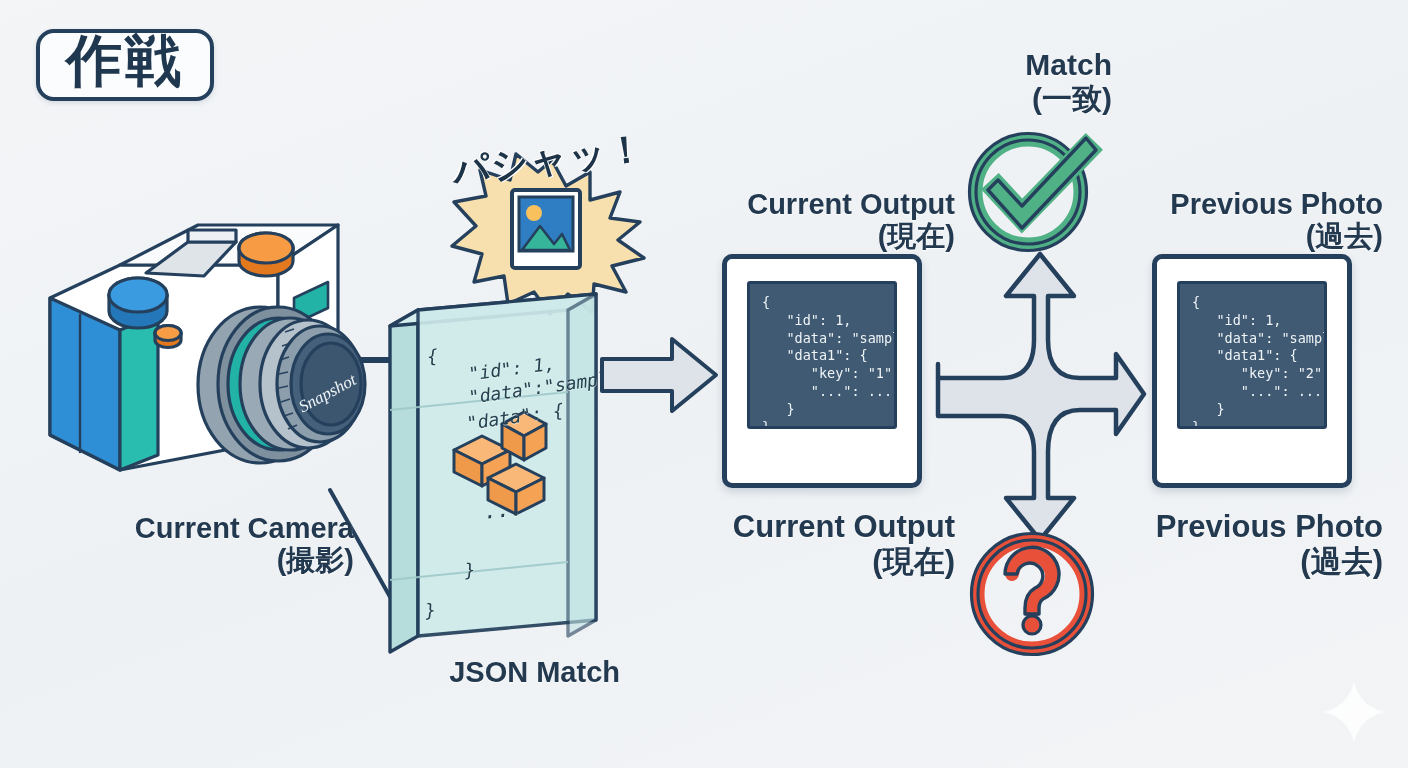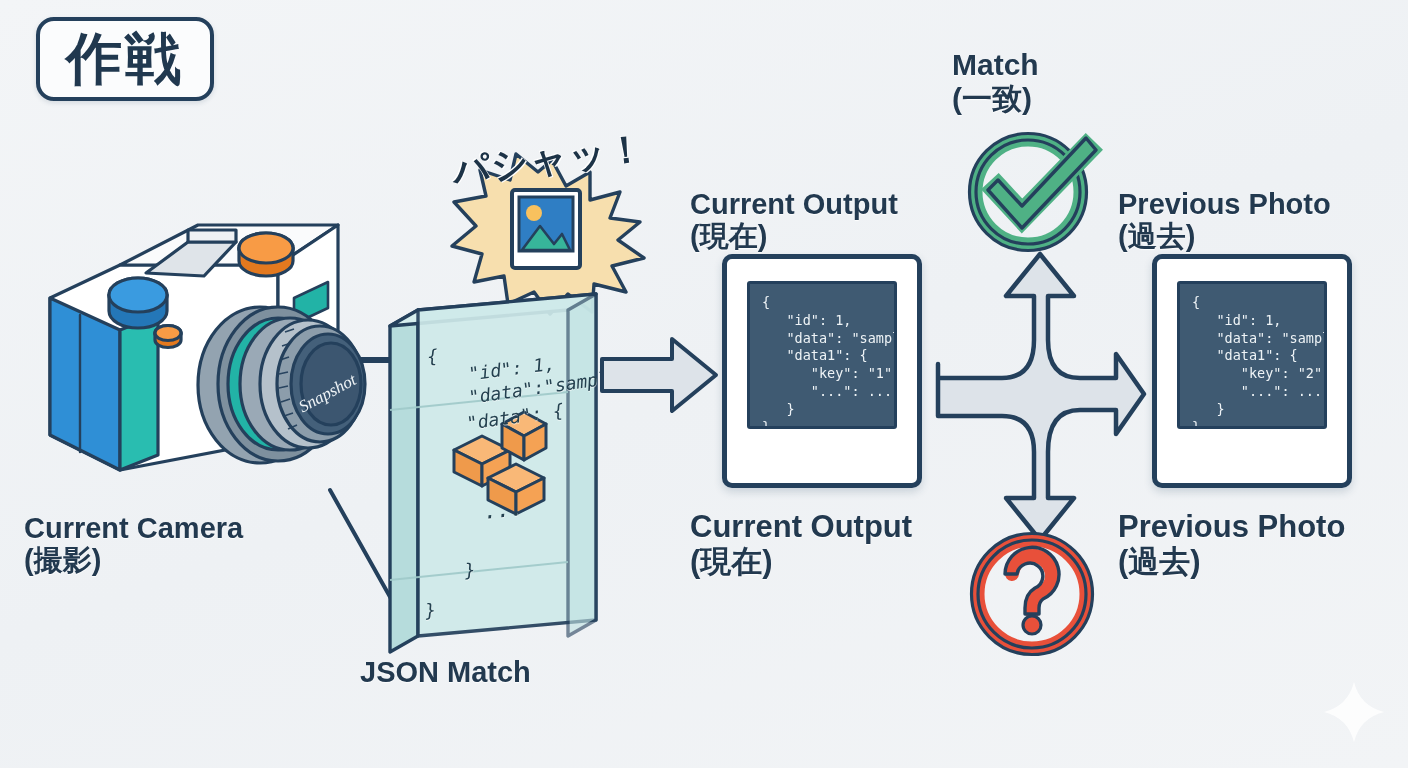--- a/index.html
+++ b/index.html
@@ -11,37 +11,37 @@
   }
   #stage {
     position: relative;
     width: 1408px; height: 768px;
     background: linear-gradient(160deg, #f3f5f7 0%, #eef1f4 50%, #f2f4f6 100%);
     overflow: hidden;
   }
 
   
   .title-badge {
-    position: absolute; left: 36px; top: 17px;
-    width: 178px; height: 84px;
+    position: absolute; left: 36px; top: 29px;
+    width: 178px; height: 72px;
     border: 4px solid #24405c;
     border-radius: 18px;
     background: #fbfcfd;
-    display: flex; align-items: center; justify-content: center;
+    display: flex; align-items: flex-start; justify-content: center;
     box-shadow: 0 2px 5px rgba(36,64,92,0.14);
   }
   .title-badge span {
     font-size: 56px; font-weight: 700; color: #20384f;
     letter-spacing: 3px; line-height: 1;
   }
 
   
   .caption {
     position: absolute;
-    text-align: left;
+    text-align: right;
     color: #22394f;
     font-weight: 700;
     line-height: 1.12;
     text-shadow: 0 1px 1px rgba(255,255,255,0.9);
   }
   .caption .en { display: block; font-size: 29px; }
   .caption .jp { display: block; font-size: 29px; }
 
   
   #camera-group { position: absolute; left: 28px; top: 170px; width: 360px; height: 320px; }

